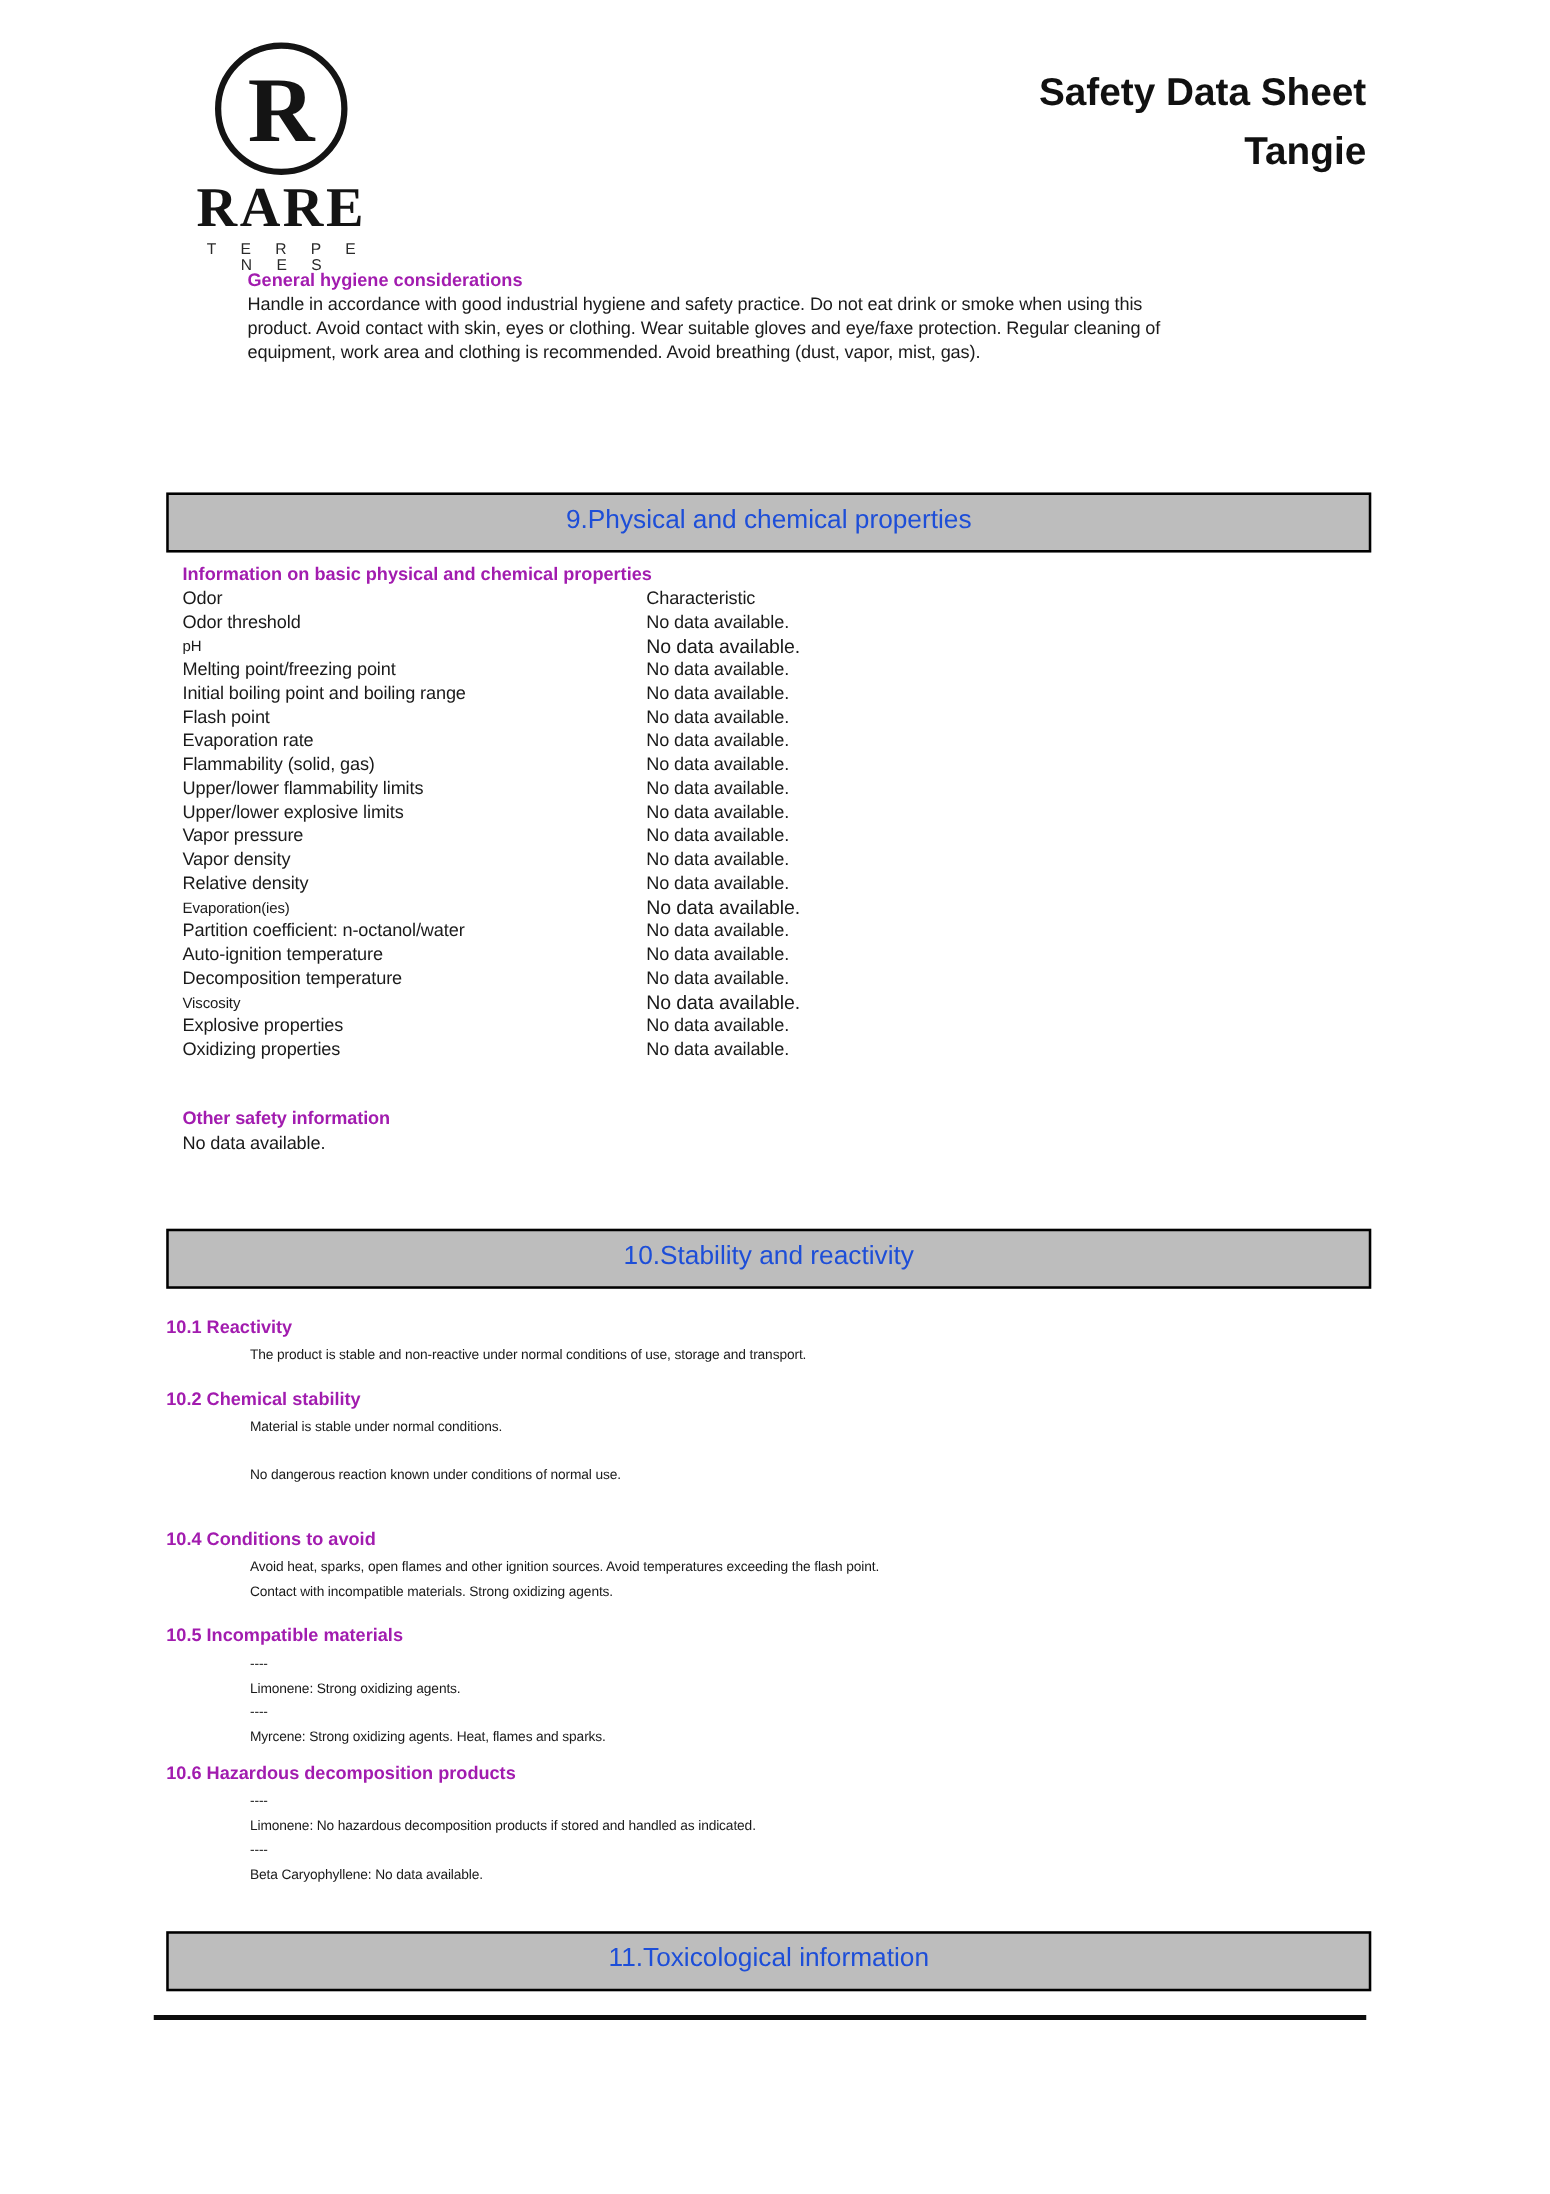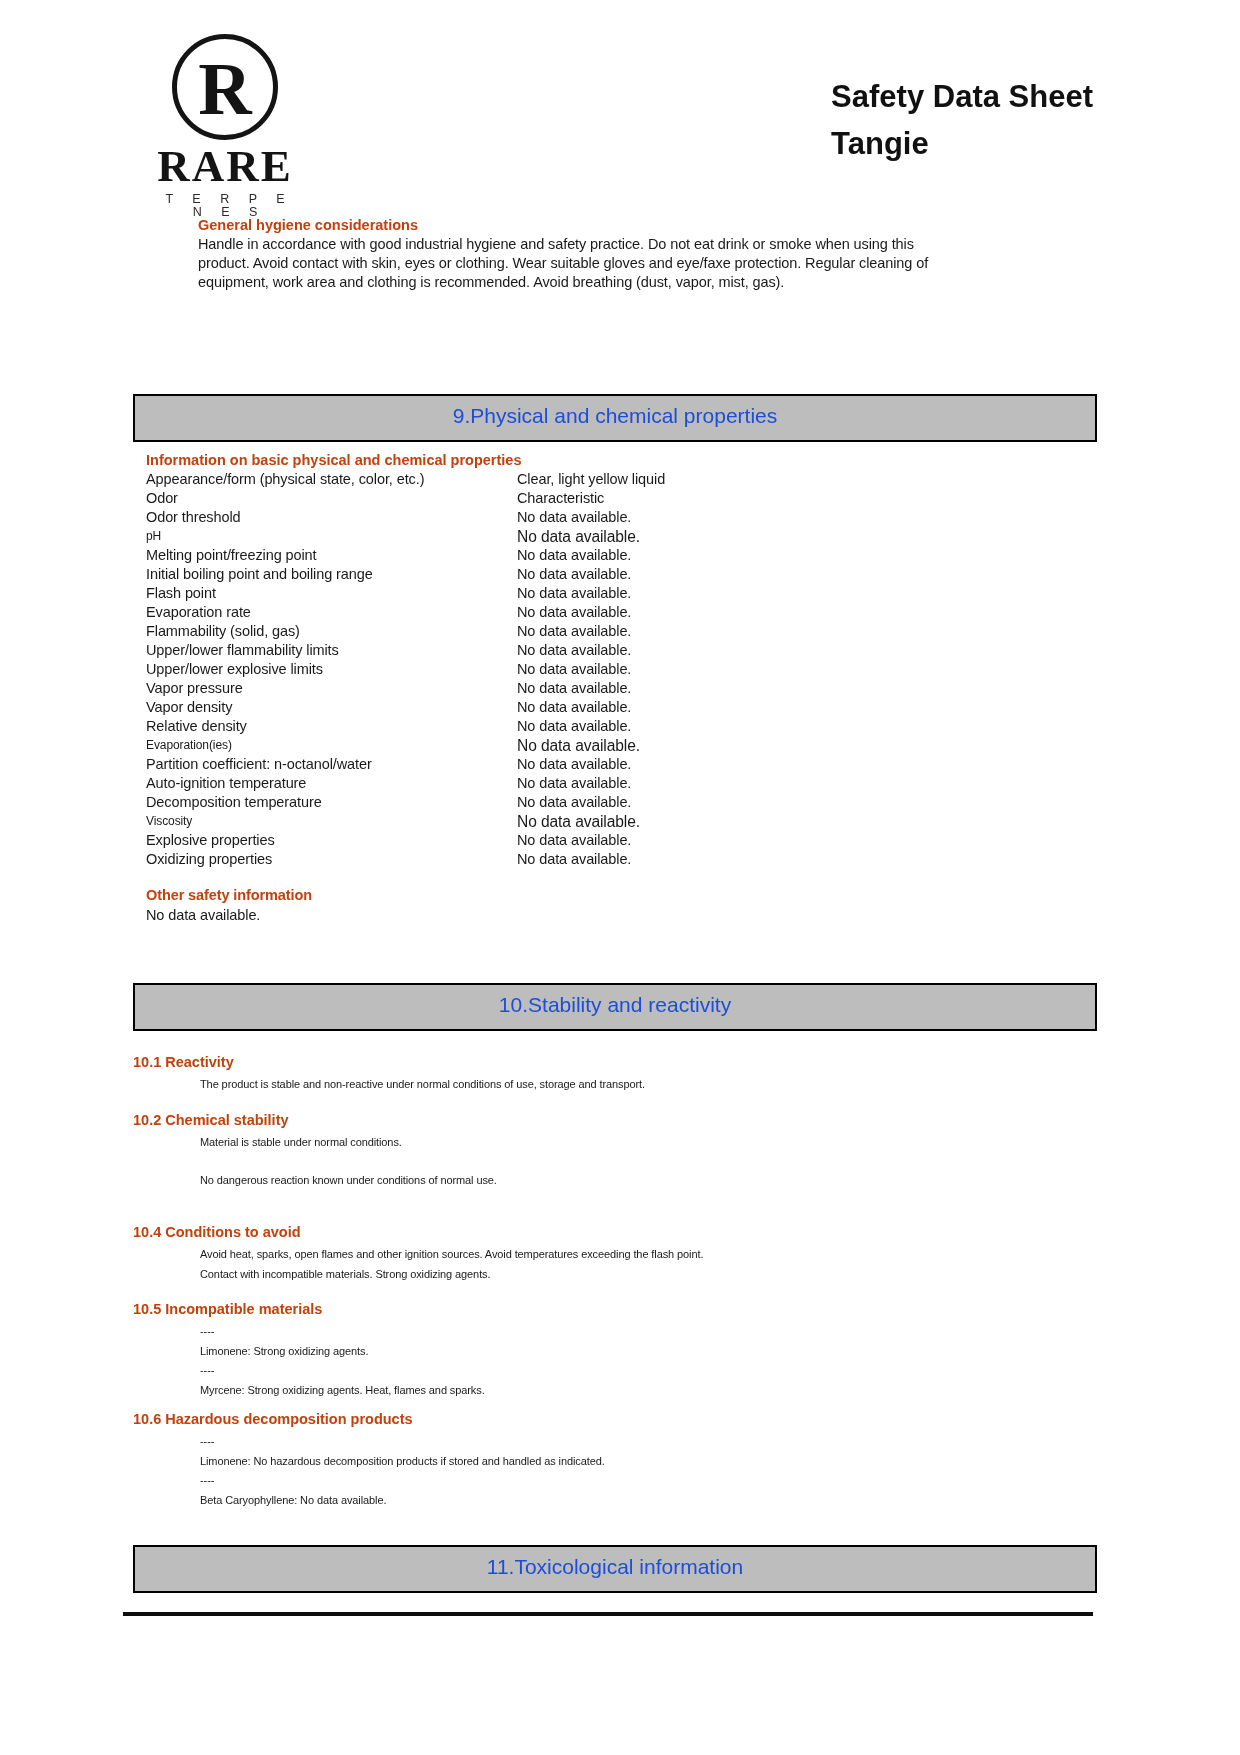--- a/index.html
+++ b/index.html
@@ -28,26 +28,26 @@
     font-family: "Liberation Serif", "DejaVu Serif", serif;
     font-size: 45px; font-weight: 700; color: #141414; letter-spacing: 2px;
     margin-top: 4px; line-height: 1;
   }
   .logo-tagline {
     font-size: 12.5px; color: #2a2a2a; letter-spacing: 8px; padding-left: 8px;
     margin-top: 4px; line-height: 1;
   }
 
   
-  .doc-titles { position: absolute; right: 147px; top: 79px; }
+  .doc-titles { position: absolute; right: 147px; top: 56px; text-align: right; }
   .doc-title { font-size: 31px; font-weight: 700; color: #111; line-height: 1.15; }
   .doc-product { font-size: 31px; font-weight: 700; color: #111; line-height: 1.15; margin-top: 11px; }
 
   
-  .b { font-weight: 700; color: #c2410c; }
+  .b { font-weight: 700; color: #a21caf; }
   .body-txt { font-size: 14.5px; line-height: 19px; letter-spacing: -0.1px; }
   .pre { white-space: pre-line; }
 
   
   .hygiene { position: absolute; left: 198px; top: 216px; width: 880px; }
   .hygiene-head { font-size: 14.5px; line-height: 19px; }
   .hygiene-body { margin-top: 0px; }
 
   
   .section-bar {
@@ -112,24 +112,20 @@
   </div>
 
   <div id="bar9" class="section-bar">
     <span>9.Physical and chemical properties</span>
   </div>
 
   <div class="props">
     <div class="props-subhead b">Information on basic physical and chemical properties</div>
 
     <div class="prop-row">
-      <div class="prop-label">Appearance/form (physical state, color, etc.)</div>
-      <div class="prop-value">Clear, light yellow liquid</div>
-    </div>
-    <div class="prop-row">
       <div class="prop-label">Odor</div>
       <div class="prop-value">Characteristic</div>
     </div>
     <div class="prop-row">
       <div class="prop-label">Odor threshold</div>
       <div class="prop-value">No data available.</div>
     </div>
     <div class="prop-row lg">
       <div class="prop-label">pH</div>
       <div class="prop-value">No data available.</div>

